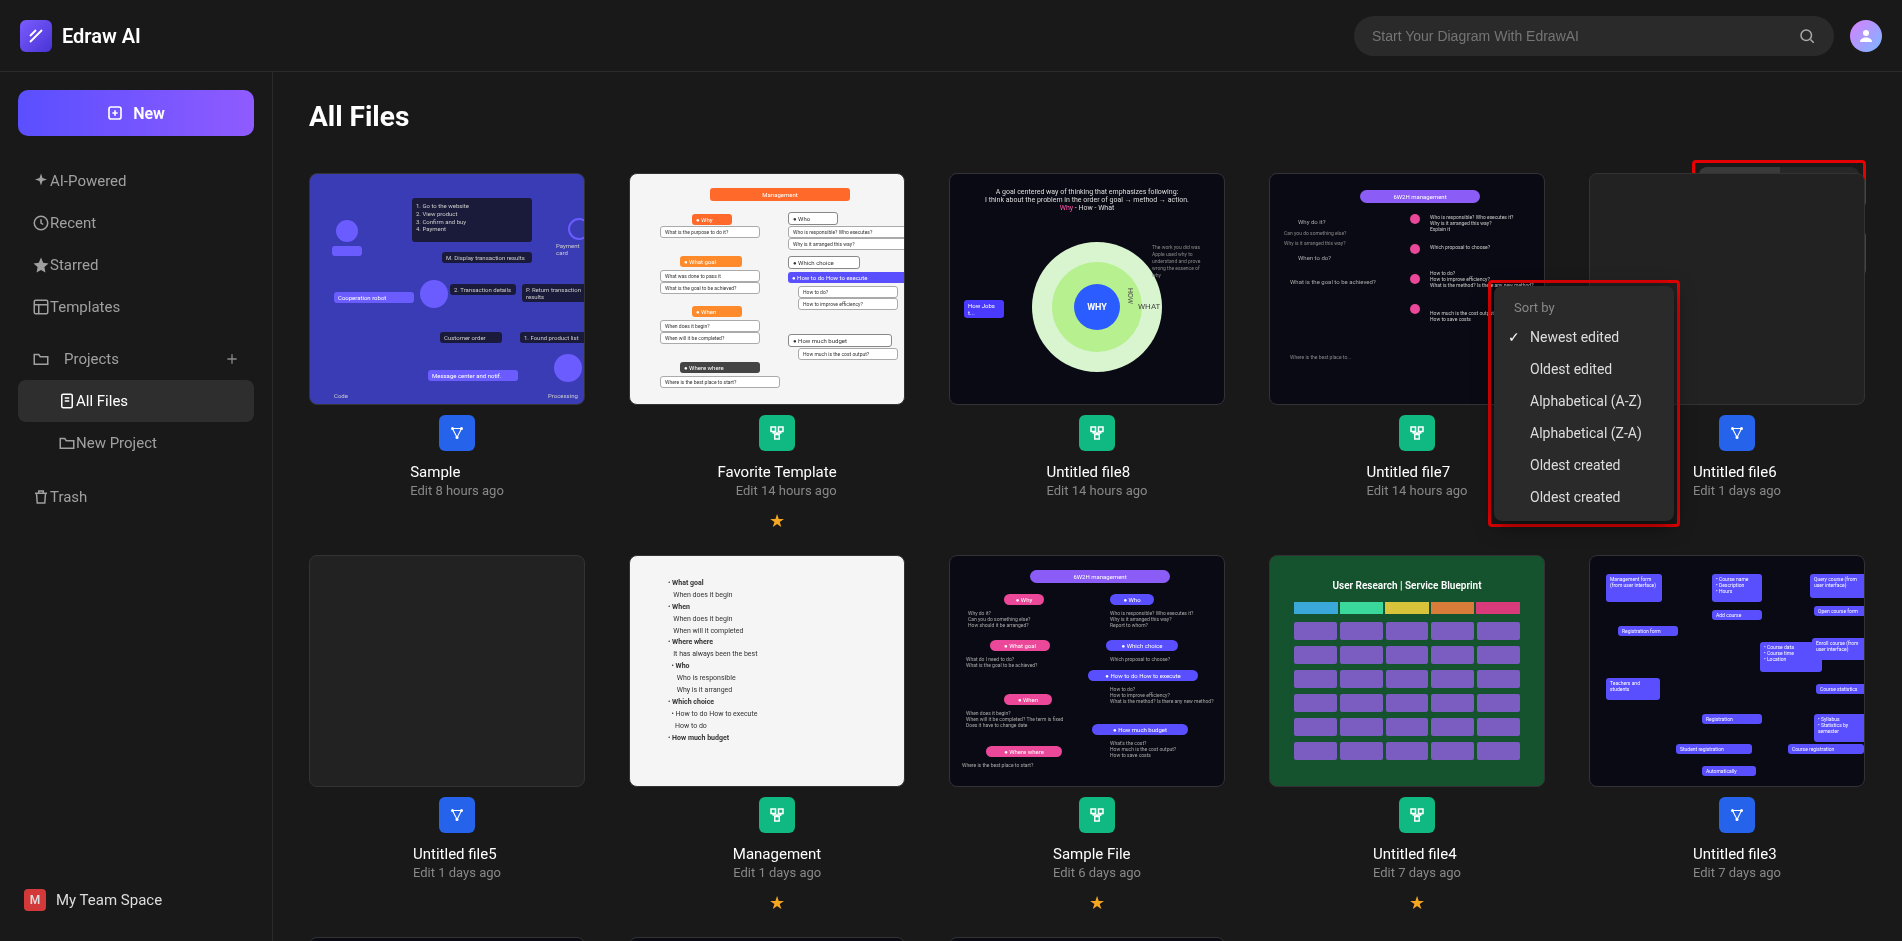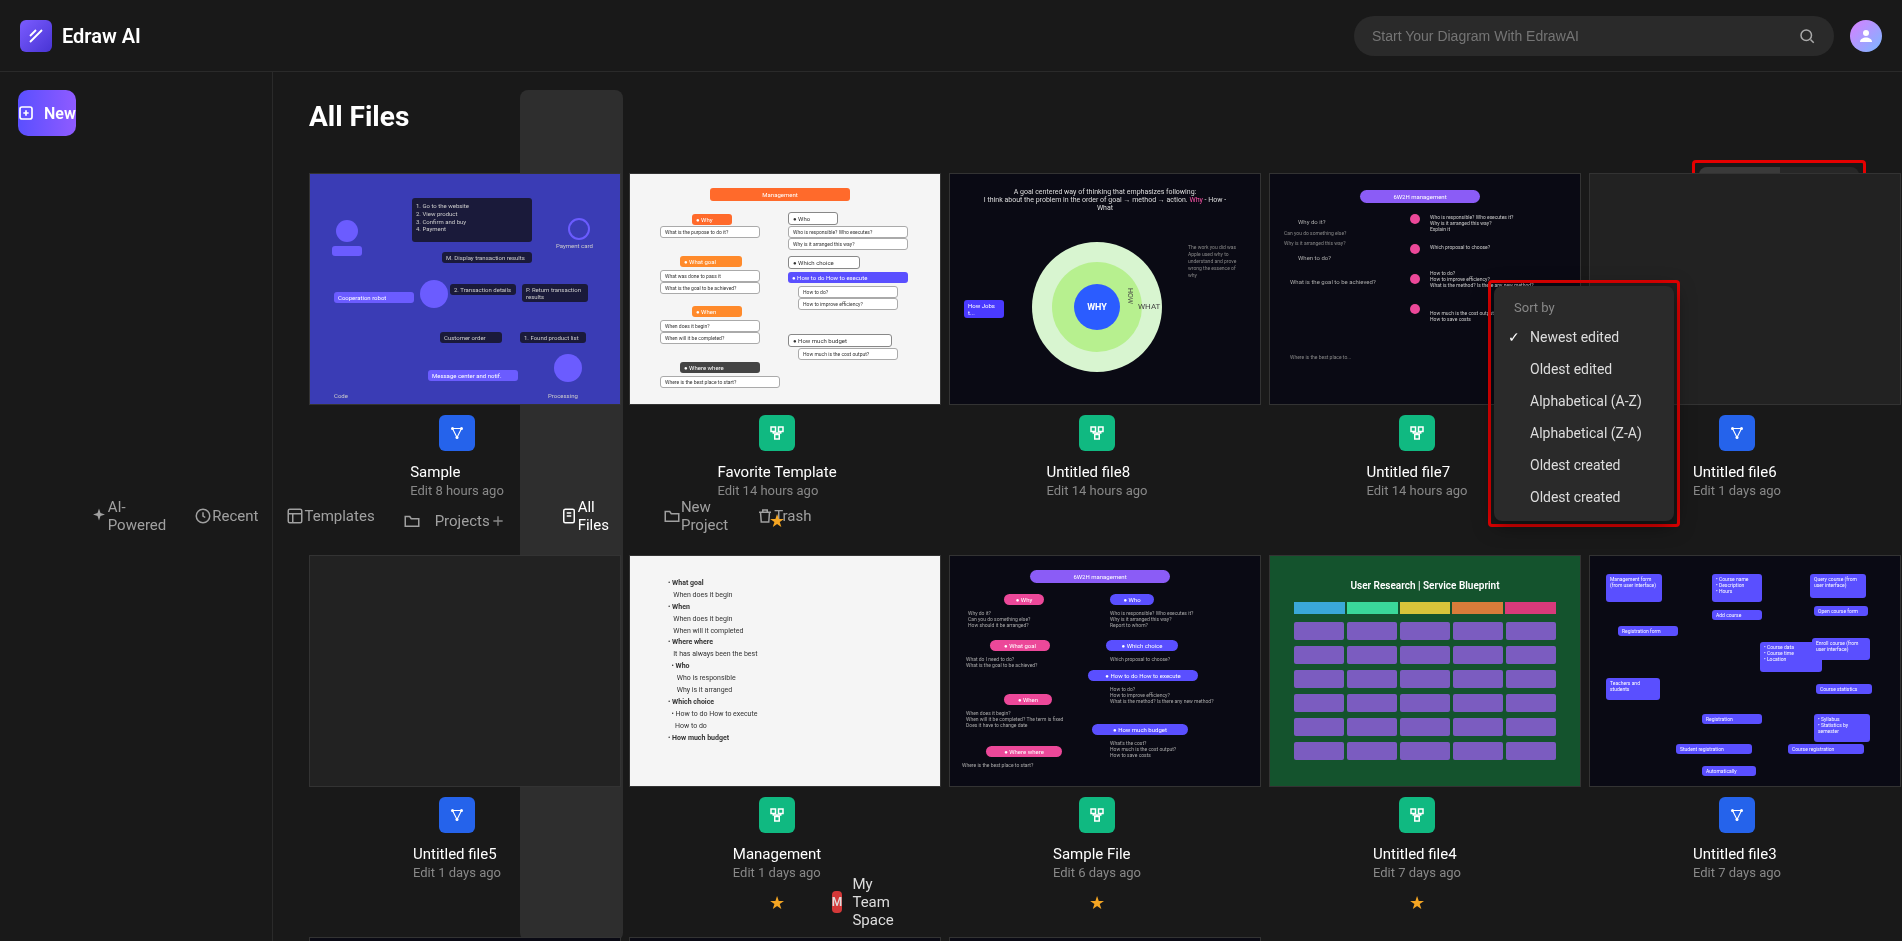--- a/index.html
+++ b/index.html
@@ -72,23 +72,23 @@
   justify-content: center;
 }
 .below-top {
   flex: 1;
   display: flex;
   overflow: hidden;
 }
 .sidebar {
   width: 273px;
   border-right: 1px solid #2a2a2a;
-  padding: 18px 18px 0 18px;
-  display: flex;
-  flex-direction: row;
+  padding: 18px 18px 18px 18px;
+  display: flex;
+  flex-direction: column;
 }
 .new-btn {
   height: 46px;
   background: linear-gradient(90deg, #5a4fff, #8f5bff);
   border-radius: 10px;
   display: flex;
   align-items: center;
   justify-content: center;
   gap: 10px;
   font-size: 16px;
@@ -252,23 +252,23 @@
   color: #fff;
 }
 .file-grid {
   display: grid;
   grid-template-columns: repeat(5, 296px);
   gap: 24px 24px;
   margin-top: 40px;
 }
 .file-card { cursor: pointer; }
 .thumb {
-  width: 312px;
+  width: 276px;
   height: 232px;
-  border-radius: 0;
+  border-radius: 8px;
   overflow: hidden;
   background: #3a3cb5;
   border: 1px solid #333;
   display: flex;
   align-items: center;
   justify-content: center;
   position: relative;
 }
 .thumb.dark { background: #0a0a14; }
 .thumb.light { background: #f5f5f5; }
@@ -288,21 +288,21 @@
   display: flex;
   align-items: center;
   justify-content: center;
   flex-shrink: 0;
 }
 .file-icon.blue { background: #2563eb; }
 .file-icon.green { background: #10b981; }
 .file-icon svg { width: 18px; height: 18px; color: #fff; }
 .file-text { flex: 1; }
 .file-name { font-size: 15px; color: #fff; margin-bottom: 2px; }
-.file-time { font-size: 13px; color: #888; }
+.file-time { font-size: 13px; color: #888; text-align: right; }
 .star { color: #f5a623; font-size: 18px; }
 .chevron { width: 12px; height: 12px; }
 
 .sk-flow { position:absolute; inset:10px; }
 .sk-box { position:absolute; border-radius:3px; font-size:6px; padding:2px 4px; }
 .sk-circle { position:absolute; border-radius:50%; }
 </style>
 </head>
 <body>
 
@@ -347,20 +347,26 @@
           <path d="M12 2l2 6 6 2-6 2-2 6-2-6-6-2 6-2z"></path>
         </svg>
       <span>AI-Powered</span>
     </div>
     <div class="nav-item">
       <svg class="nav-icon" viewBox="0 0 24 24" fill="none" stroke="currentColor" stroke-width="2">
           <circle cx="12" cy="12" r="9"></circle>
           <path d="M12 7v5l3 2"></path>
         </svg>
       <span>Recent</span>
+    </div>
+    <div class="nav-item">
+      <svg class="nav-icon" viewBox="0 0 24 24" fill="currentColor">
+          <path d="M12 2l2.9 6.9L22 10l-5.5 4.8L18 22l-6-3.5L6 22l1.5-7.2L2 10l7.1-1.1z"></path>
+        </svg>
+      <span>Starred</span>
     </div>
     <div class="nav-item">
       <svg class="nav-icon" viewBox="0 0 24 24" fill="none" stroke="currentColor" stroke-width="2">
           <rect x="3" y="3" width="18" height="18" rx="2"></rect>
           <path d="M3 9h18M9 9v12"></path>
         </svg>
       <span>Templates</span>
     </div>
 
     <div class="section-row">

